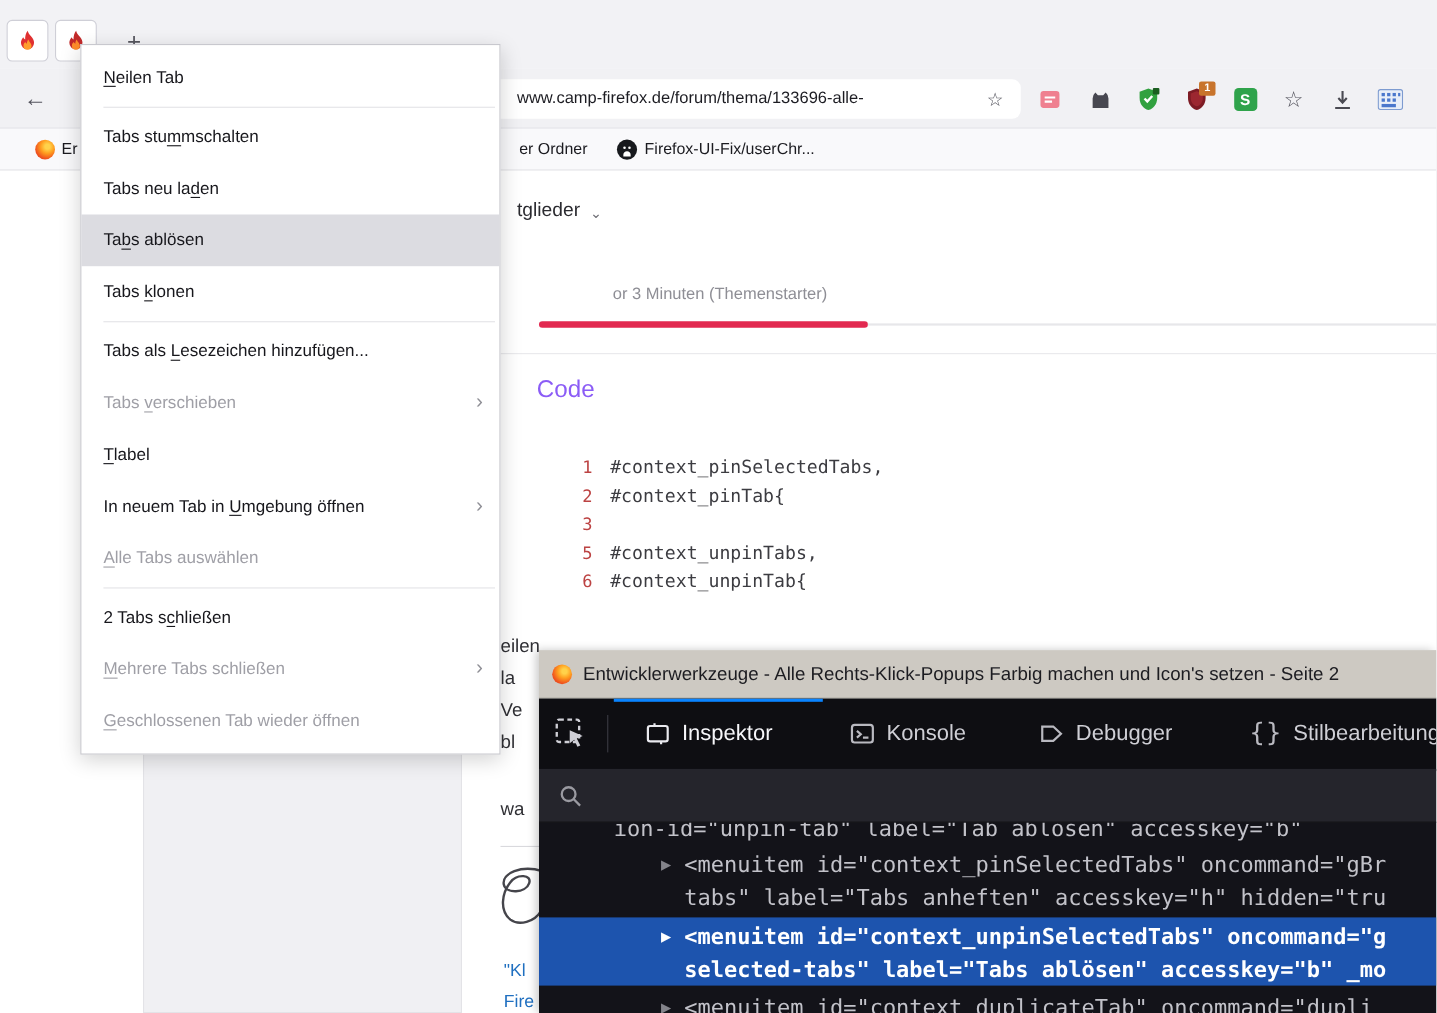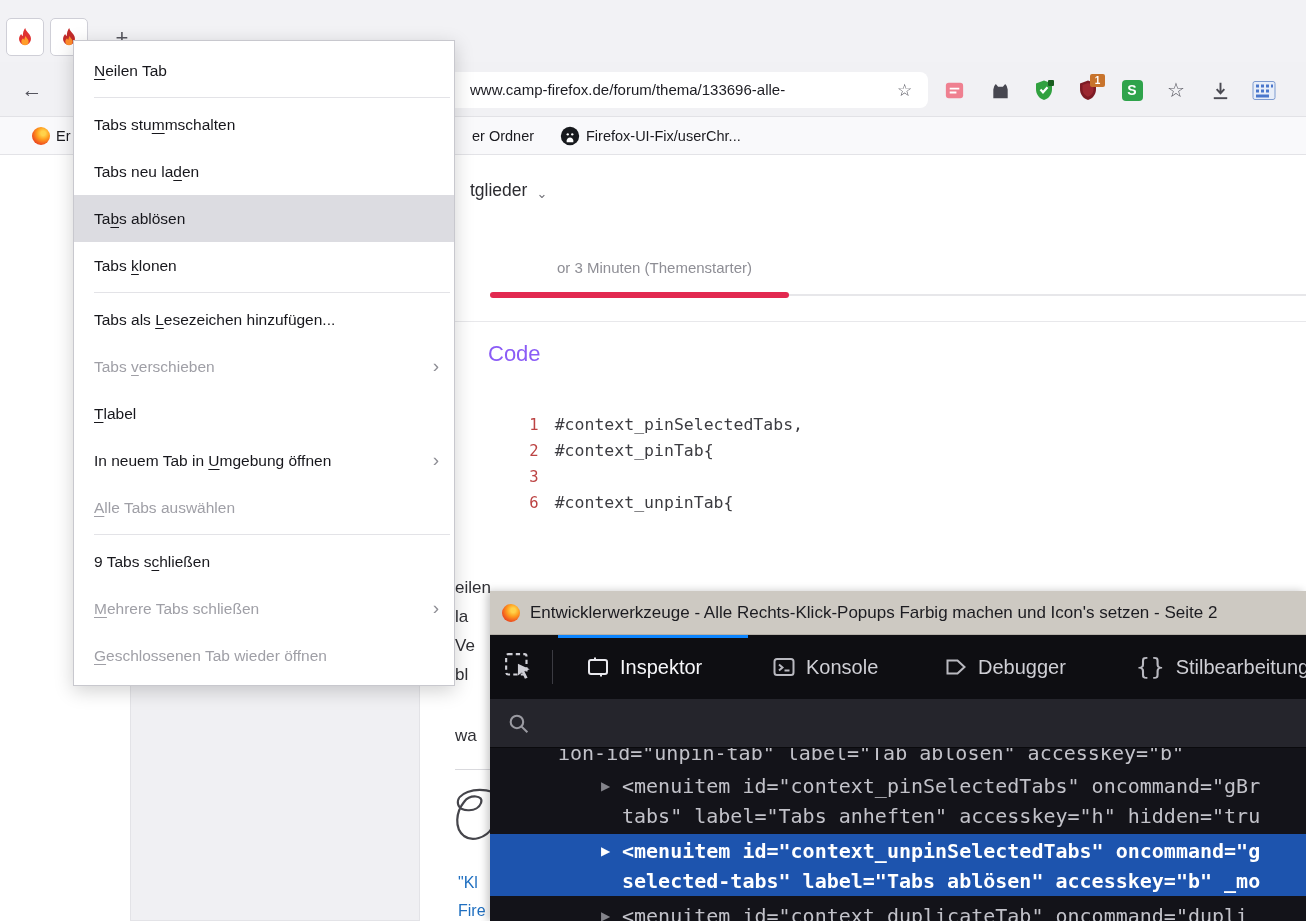--- a/index.html
+++ b/index.html
@@ -226,20 +226,23 @@
     <div class="cl">
       <span class="ln">1</span><span class="cc">#context_pinSelectedTabs,</span>
     </div>
     <div class="cl">
       <span class="ln">2</span><span class="cc">#context_pinTab{</span>
     </div>
     <div class="cl">
       <span class="ln">3</span><span class="cc"></span>
     </div>
     <div class="cl">
+      <span class="ln">5</span><span class="cc">#context_unpinTabs,</span>
+    </div>
+    <div class="cl">
       <span class="ln">6</span><span class="cc">#context_unpinTab{</span>
     </div>
   </div>
 
   <span class="frag" style="top:578px">eilen</span>
   <span class="frag" style="top:607px">la</span>
   <span class="frag" style="top:636px">Ve</span>
   <span class="frag" style="top:665px">bl</span>
   <span class="frag" style="top:726px">wa</span>
 
@@ -352,21 +355,21 @@
     </div>
     <div class="mi">
       <span><span>In neuem Tab in </span><u>U</u><span>mgebung öffnen</span></span>
       <span class="subar">›</span>
     </div>
     <div class="mi dis">
       <span><span></span><u>A</u><span>lle Tabs auswählen</span></span>
     </div>
     <div class="msep"></div>
     <div class="mi">
-      <span><span>9 Tabs s</span><u>c</u><span>hließen</span></span>
+      <span><span>2 Tabs s</span><u>c</u><span>hließen</span></span>
     </div>
     <div class="mi dis">
       <span><span></span><u>M</u><span>ehrere Tabs schließen</span></span>
       <span class="subar">›</span>
     </div>
     <div class="mi dis">
       <span><span></span><u>G</u><span>eschlossenen Tab wieder öffnen</span></span>
     </div>
   </div>
 

